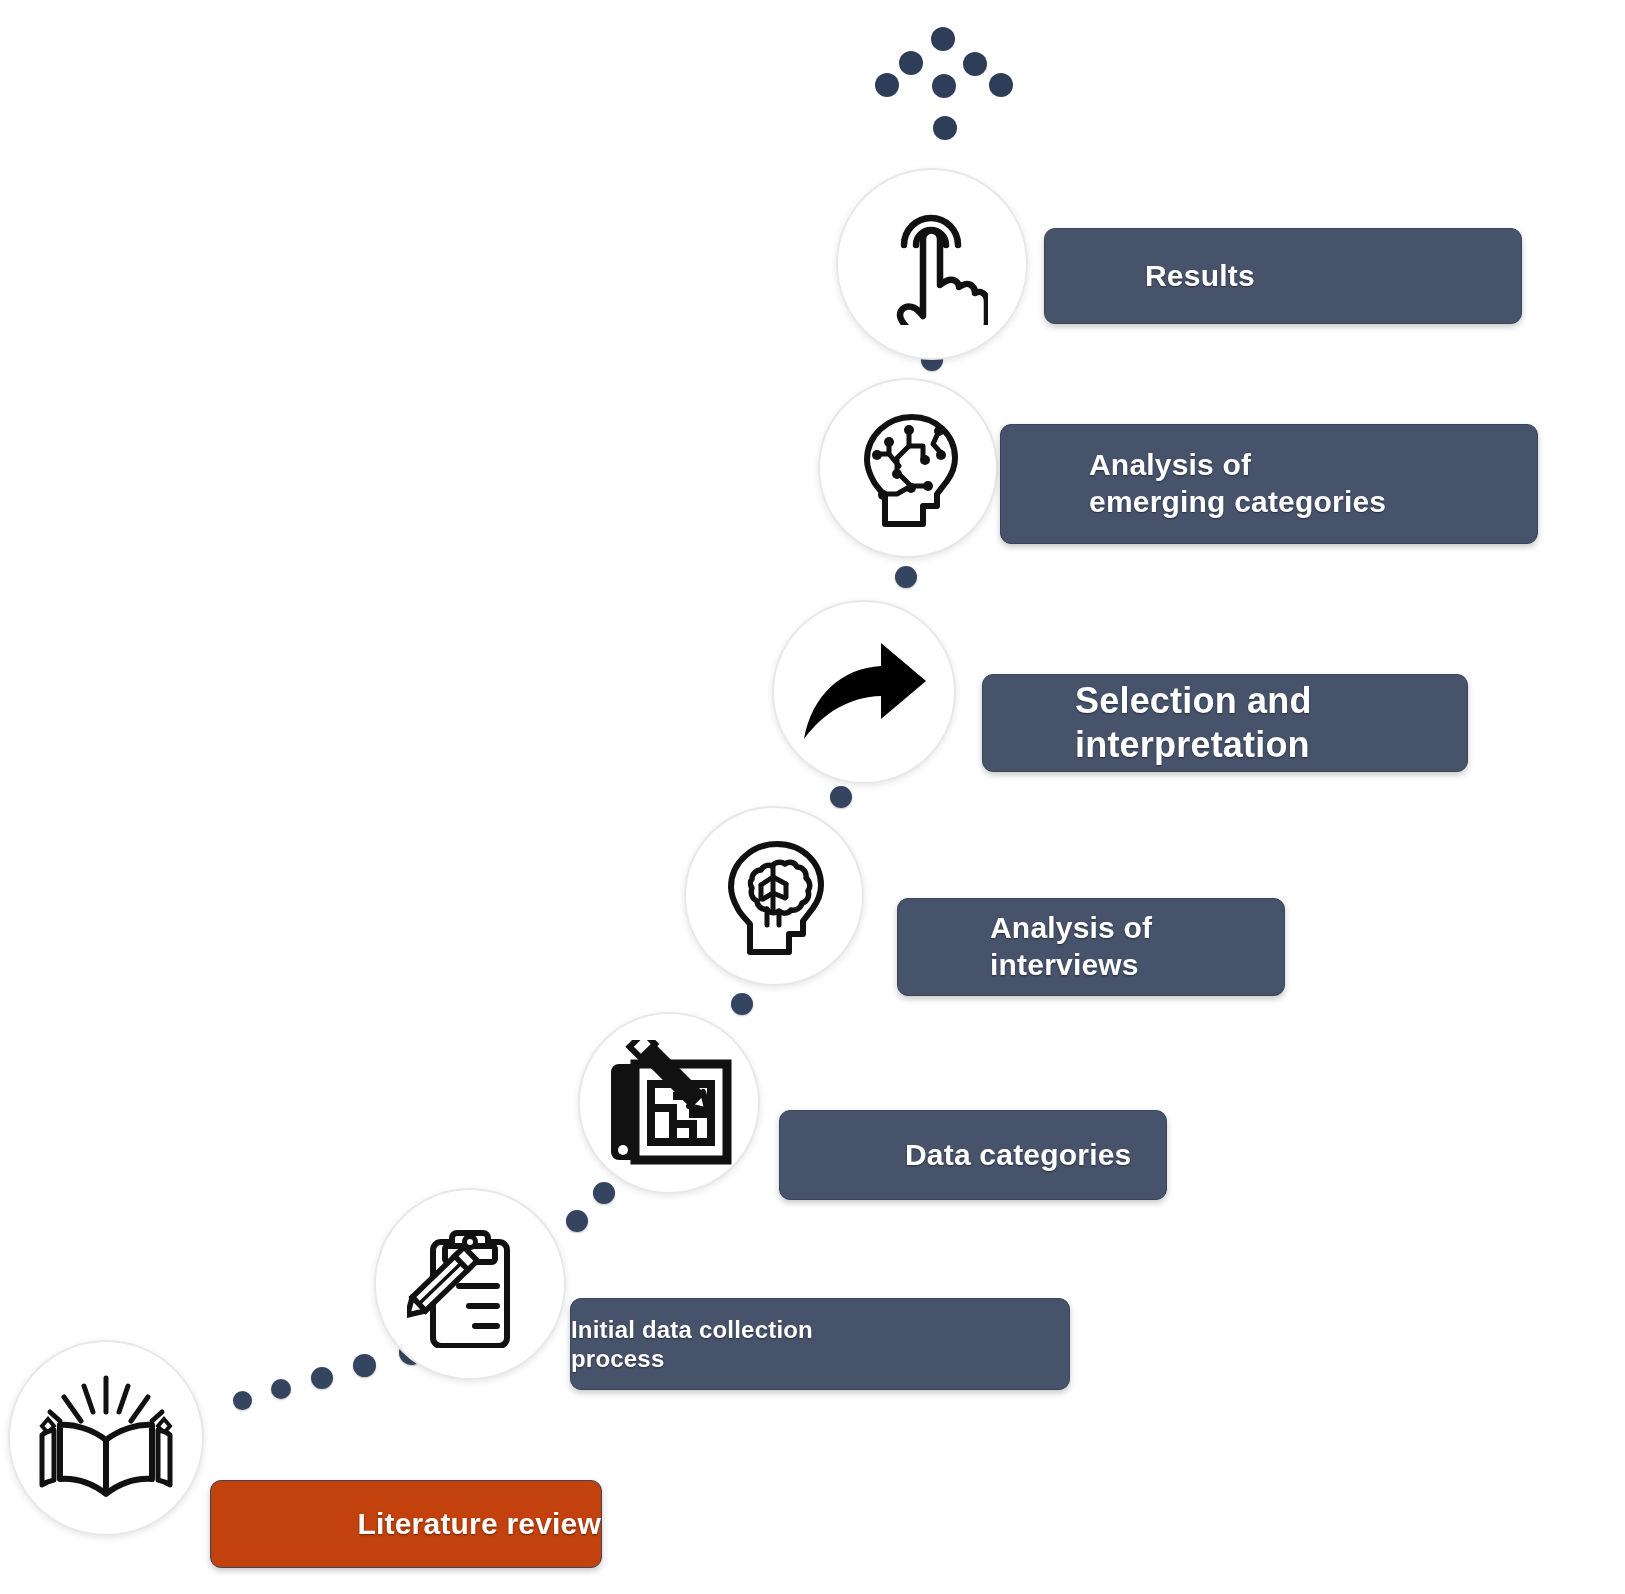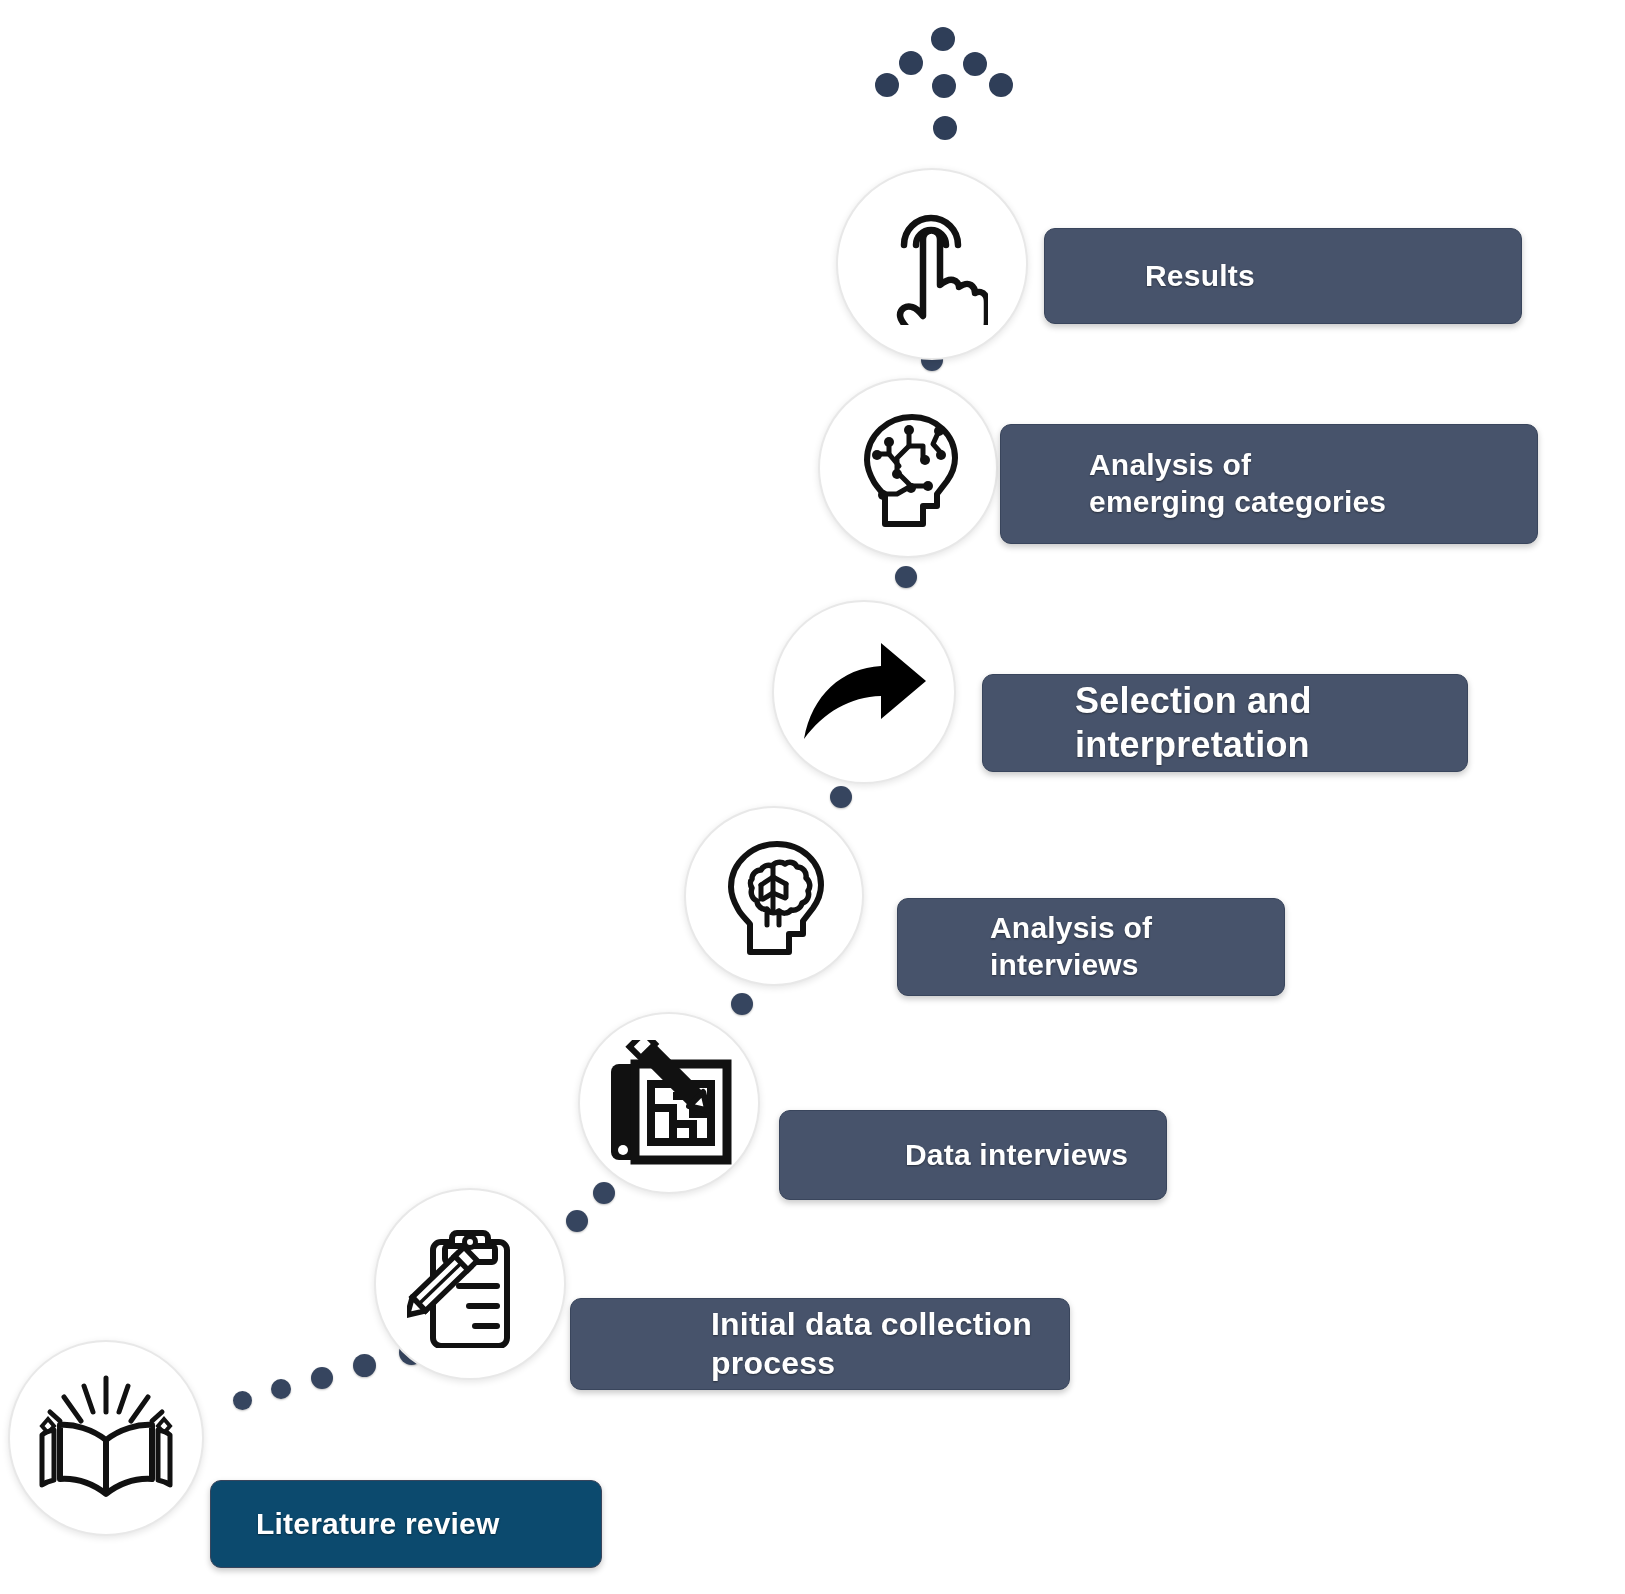--- a/index.html
+++ b/index.html
@@ -198,21 +198,21 @@
 
         <g transform="rotate(-45 84 52)">
           <rect x="74" y="-4" width="20" height="66" fill="#111"></rect>
           <rect x="74" y="-22" width="20" height="16" fill="#fff" stroke="#111" stroke-width="6"></rect>
           <path d="M74 62h20l-10 16z" fill="#fff" stroke="#111" stroke-width="6" stroke-linejoin="round"></path>
         </g>
       </svg>
     </span>
   </div>
   <div class="label-box" id="box-datacollection" style="left: 779px; top: 1110px; width: 388px; height: 90px; font-size: 30px; padding-left: 125px; background: rgb(71, 83, 107);">
-    <span>Data interviews</span>
+    <span>Data categories</span>
   </div>
 
   <div class="node" id="node-initialdata" style="left: 374px; top: 1188px; width: 192px; height: 192px; border-color: rgb(232, 232, 232);">
     <span>
       <svg width="126" height="128" viewBox="0 0 126 128">
 
         <path d="M34 22h58a8 8 0 0 1 8 8v88a8 8 0 0 1-8 8H34a8 8 0 0 1-8-8V30a8 8 0 0 1 8-8z" fill="#fff" stroke="#111" stroke-width="6"></path>
 
         <rect x="45" y="13" width="36" height="22" rx="5" fill="#fff" stroke="#111" stroke-width="6"></rect>
         <rect x="38" y="26" width="50" height="16" rx="3" fill="#fff" stroke="#111" stroke-width="6"></rect>
@@ -226,21 +226,21 @@
 
         <g transform="rotate(46 36 60)">
           <rect x="27" y="32" width="19" height="62" fill="#fff" stroke="#111" stroke-width="5.5"></rect>
           <rect x="27" y="22" width="19" height="13" fill="#fff" stroke="#111" stroke-width="5.5"></rect>
           <path d="M27 94h19l-9.5 16z" fill="#fff" stroke="#111" stroke-width="5.5" stroke-linejoin="round"></path>
           <path d="M36.5 35v59" stroke="#111" stroke-width="3.5"></path>
         </g>
       </svg>
     </span>
   </div>
-  <div class="label-box" id="box-initialdata" style="left: 570px; top: 1298px; width: 500px; height: 92px; font-size: 32px; padding-left: 140px; background: rgb(71, 83, 107);">
+  <div class="label-box" id="box-initialdata" style="left: 570px; top: 1298px; width: 500px; height: 92px; font-size: 24px; background: rgb(71, 83, 107);">
     <span>Initial data collection
 process</span>
   </div>
 
   <div class="node" id="node-literature" style="left: 8px; top: 1340px; width: 196px; height: 196px; border-color: rgb(232, 232, 232);">
     <span>
       <svg width="140" height="136" viewBox="0 0 140 136">
 
         <g stroke="#111" stroke-width="5" stroke-linecap="round">
           <path d="M70 8v34"></path>
@@ -256,17 +256,17 @@
           <path d="M134 56l-6-7-6 7 6 7z"></path>
         </g>
 
         <path d="M70 70c-14-11-32-16-46-15v54c15-1 32 4 46 15 14-11 31-16 46-15V55c-14-1-32 4-46 15z" fill="#fff" stroke="#111" stroke-width="6" stroke-linejoin="round"></path>
         <path d="M70 70v54" stroke="#111" stroke-width="6"></path>
         <path d="M18 60c-6 1-10 3-12 5v50c3-2 7-4 12-5z" fill="#fff" stroke="#111" stroke-width="5" stroke-linejoin="round"></path>
         <path d="M122 60c6 1 10 3 12 5v50c-3-2-7-4-12-5z" fill="#fff" stroke="#111" stroke-width="5" stroke-linejoin="round"></path>
       </svg>
     </span>
   </div>
-  <div class="label-box" id="box-literature" style="left: 210px; top: 1480px; width: 392px; height: 88px; font-size: 30px; padding-left: 45px; background: #0c4a6e;">
+  <div class="label-box" id="box-literature" style="left: 210px; top: 1480px; width: 392px; height: 88px; font-size: 30px; padding-left: 45px; background: #c2410c; justify-content: flex-end;">
     <span>Literature review</span>
   </div>
 
 </div>
 
 </body></html>

